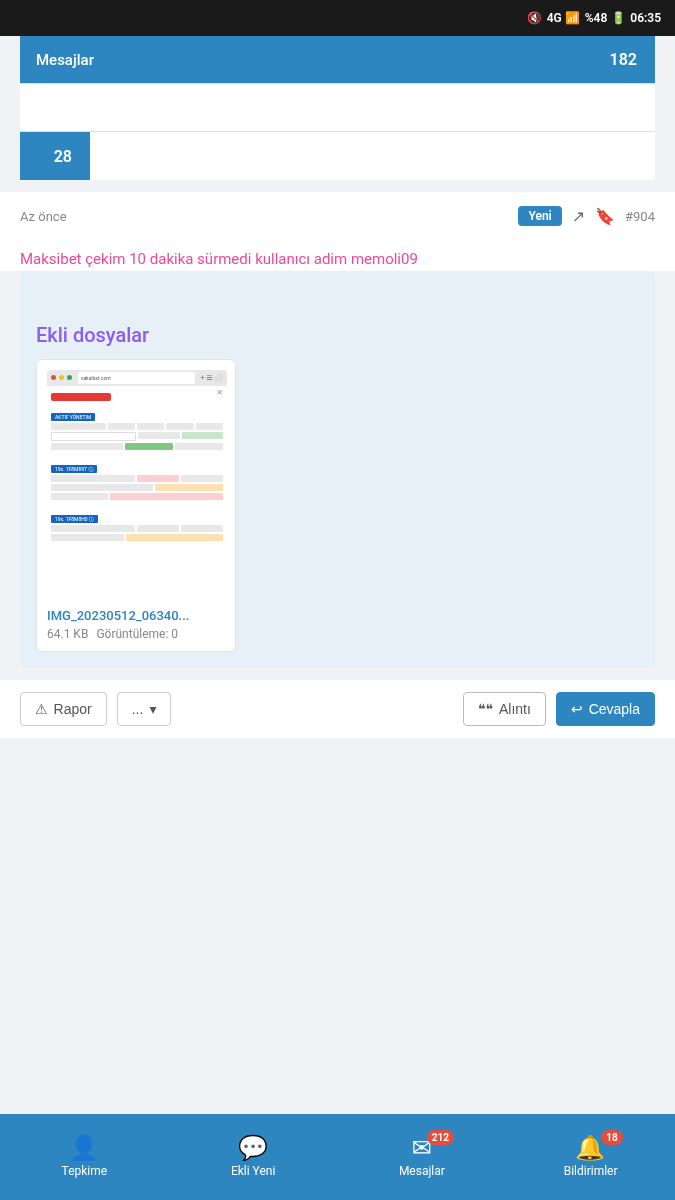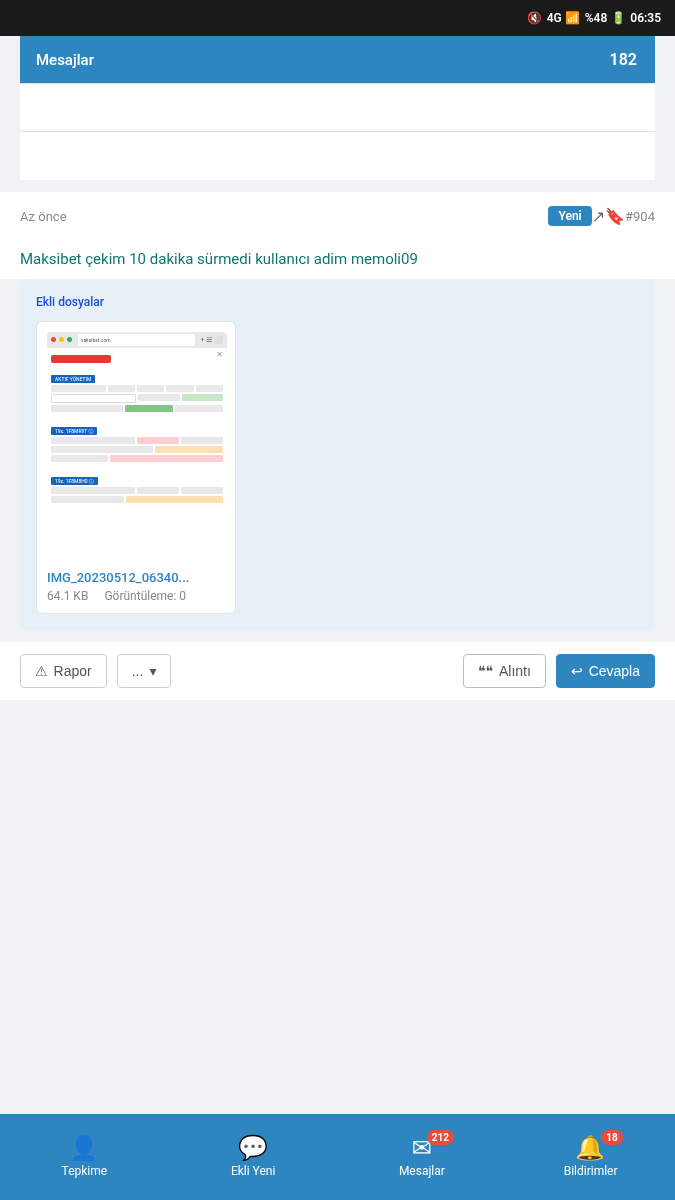--- a/index.html
+++ b/index.html
@@ -67,20 +67,21 @@
       min-width: 70px;
       justify-content: flex-end;
       text-align: center;
     }
 
     
     .post-meta {
       display: flex;
       align-items: center;
       padding: 14px 20px;
+      gap: 10px;
       background: white;
       margin-top: 12px;
     }
     .post-time {
       font-size: 13px;
       color: #888;
       flex: 1;
     }
     .badge-new {
       background: #2e86c1;
@@ -96,38 +97,39 @@
       cursor: pointer;
     }
     .post-number {
       font-size: 13px;
       color: #888;
     }
 
     
     .post-content {
       background: white;
-      padding: 8px 20px 8px;
+      padding: 8px 20px 0;
       font-size: 15px;
       line-height: 1.5;
-      color: #0f766e;
+      color: #ec4899;
     }
 
     
     .attachments-section {
       background: #e8f0f7;
       margin: 0 20px 12px;
       border-radius: 6px;
       padding: 16px;
     }
     .attachments-title {
-      font-size: 12px;
-      color: #1d4ed8;
+      font-size: 20px;
+      color: #8b5cf6;
       font-weight: 500;
       margin-bottom: 12px;
+      margin-top: 36px;
     }
     .attachment-card {
       background: white;
       border: 1px solid #dde3ea;
       border-radius: 6px;
       padding: 10px;
       display: inline-block;
       width: 200px;
     }
     .attachment-thumb {
@@ -217,21 +219,21 @@
       font-weight: 500;
       margin-bottom: 4px;
       overflow: hidden;
       text-overflow: ellipsis;
       white-space: nowrap;
     }
     .attachment-meta {
       font-size: 12px;
       color: #888;
       display: flex;
-      gap: 16px;
+      gap: 8px;
     }
 
     
     .action-bar {
       background: white;
       padding: 12px 20px;
       display: flex;
       align-items: center;
       gap: 10px;
       margin-bottom: 12px;
@@ -317,20 +319,21 @@
 </div>
 
 <div class="stats-section">
   <div class="stat-row">
     <div class="stat-label">Mesajlar</div>
     <div class="stat-value">182</div>
   </div>
   <div class="stat-row">
   </div>
   <div class="stat-row">
+    <div class="stat-value">28</div>
   </div>
 </div>
 
 <div class="post-meta">
   <span class="post-time">Az önce</span>
   <span class="badge-new">Yeni</span>
   <span class="meta-icon">↗</span>
   <span class="meta-icon">🔖</span>
   <span class="post-number">#904</span>
 </div>

